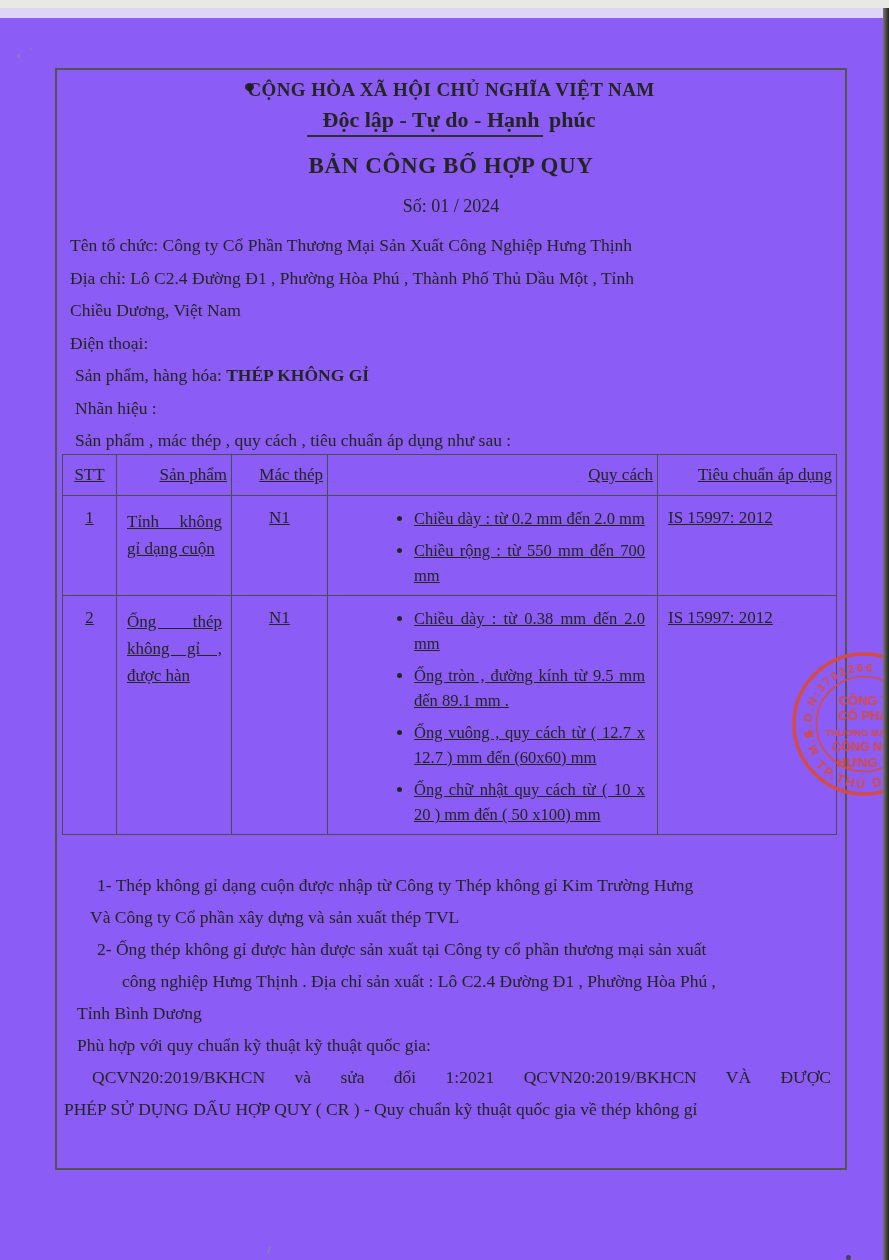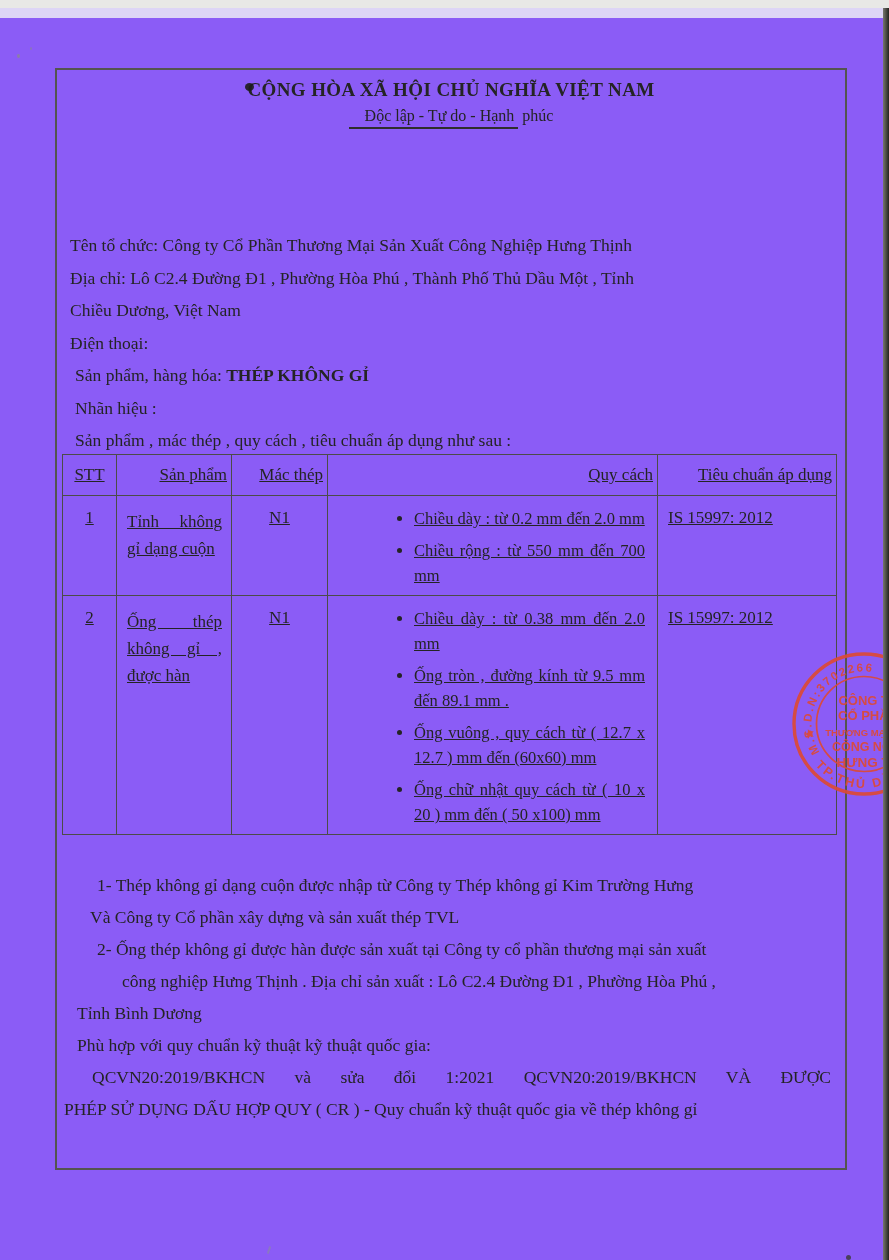--- a/index.html
+++ b/index.html
@@ -10,21 +10,21 @@
   }
   .top-strip { position:absolute; left:0; top:0; width:889px; height:10px;
     background:#f1f4f6; opacity:.8; }
   
   .border-box { position:absolute; left:55px; top:60px; width:788px; height:1098px;
     border:2px solid #54544f; }
 
   
   .header-block { position:absolute; top:9px; left:0; right:0; text-align:center; }
   .nat1 { font-size:19px; font-weight:bold; letter-spacing:.4px; }
-  .nat2 { margin-top:6px; font-size:16px; font-weight:normal; }
+  .nat2 { margin-top:6px; font-size:22px; font-weight:bold; }
   .nat2 .u { display:inline-block; border-bottom:2.5px solid #2e2e2c; padding:0 4px 2px 16px; }
   .doc-title { position:absolute; top:83px; left:0; right:0; text-align:center;
     font-size:23px; font-weight:bold; letter-spacing:.6px; }
   .doc-number { position:absolute; top:126px; left:0; right:0; text-align:center;
     font-size:18px; }
 
   
   .info-block { position:absolute; top:159px; left:13px; right:12px;
     font-size:17.5px; line-height:32.5px; }
   .info-block .ind { padding-left:5px; }
@@ -85,20 +85,22 @@
 <div id="page">
   <div class="top-strip"></div>
 
   <div class="border-box">
 
     <div class="header-block">
       <div class="nat1">CỘNG HÒA XÃ HỘI CHỦ NGHĨA VIỆT NAM</div>
       <div class="nat2"><span class="u">Độc lập - Tự do - Hạnh</span><span> phúc</span></div>
     </div>
 
+    <div class="doc-title">BẢN CÔNG BỐ HỢP QUY</div>
+    <div class="doc-number">Số: 01 / 2024</div>
 
     <div class="info-block">
       <div>Tên tổ chức: Công ty Cổ Phần Thương Mại Sản Xuất Công Nghiệp Hưng Thịnh</div>
       <div>Địa chỉ: Lô C2.4 Đường Đ1 , Phường Hòa Phú , Thành Phố Thủ Dầu Một , Tỉnh</div>
       <div>Chiều Dương, Việt Nam</div>
       <div>Điện thoại:</div>
       <div class="ind"><span>Sản phẩm, hàng hóa: </span><span class="bold">THÉP KHÔNG GỈ</span></div>
       <div class="ind">Nhãn hiệu :</div>
       <div class="ind">Sản phẩm , mác thép , quy cách , tiêu chuẩn áp dụng như sau :</div>
     </div>

